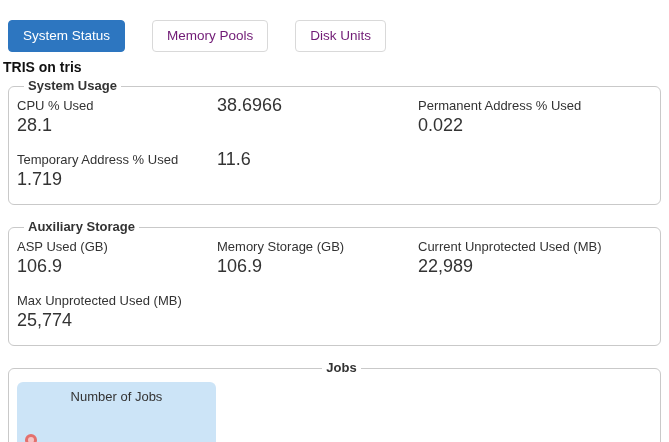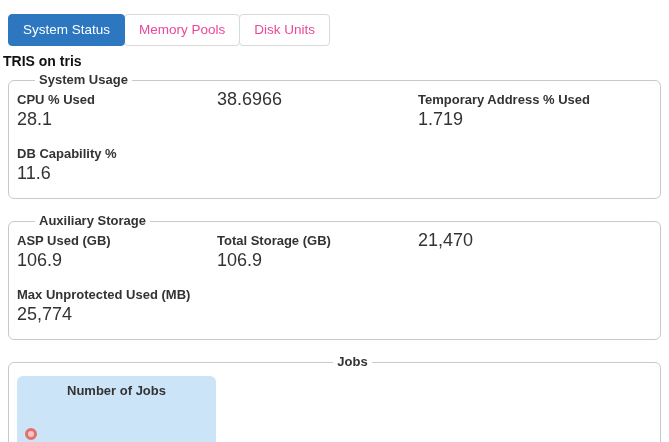--- a/index.html
+++ b/index.html
@@ -8,26 +8,27 @@
     font-family: "Liberation Sans", "DejaVu Sans", sans-serif;
     background: #ffffff;
     color: #333333;
     font-size: 13px;
   }
   .page { width: 669px; height: 442px; position: relative; }
 
   
   .tabs {
     display: flex;
-    margin: 14px 0 0 8px;
+    margin: 20px 0 0 8px;
+    gap: 28px;
   }
   .tab {
     padding: 7px 14px 7px 14px;
     font-size: 13.5px;
-    color: #ec4899;
+    color: #701a75;
     background: #ffffff;
     border: 1px solid #d9d9d9;
     border-radius: 4px;
     cursor: pointer;
     line-height: 16px;
     white-space: nowrap;
   }
   .tab + .tab { margin-left: -1px; }
   .tab.active {
     background: #2d76c0;
@@ -51,32 +52,32 @@
     border: 1px solid #c9c9c9;
     border-radius: 6px;
     margin: 4px 8px 15px 8px;
     padding: 5px 8px 17px 8px;
   }
   legend {
     font-weight: bold;
     font-size: 13px;
     color: #333333;
     padding: 0 4px;
-    margin-left: 18px;
+    margin-left: 7px;
     line-height: 14px;
   }
 
   
   .grid {
     display: grid;
     grid-template-columns: 200px 201px auto;
     row-gap: 19px;
   }
   .field-label {
-    font-weight: bold;
+    font-weight: normal;
     font-size: 13px;
     color: #333333;
     line-height: 15px;
     margin-bottom: 5px;
   }
   .field-value {
     font-size: 18px;
     color: #333333;
     line-height: 15px;
   }
@@ -124,44 +125,48 @@
     <legend>System Usage</legend>
     <div class="grid">
       <div class="field">
         <div class="field-label">CPU % Used</div>
         <div class="field-value">28.1</div>
       </div>
       <div class="field">
         <div class="field-value">38.6966</div>
       </div>
       <div class="field">
+        <div class="field-label">Permanent Address % Used</div>
+        <div class="field-value">0.022</div>
+      </div>
+      <div class="field">
         <div class="field-label">Temporary Address % Used</div>
         <div class="field-value">1.719</div>
       </div>
       <div class="field">
-        <div class="field-label">DB Capability %</div>
         <div class="field-value">11.6</div>
       </div>
       <div class="field"></div>
     </div>
   </fieldset>
 
   <fieldset>
     <legend>Auxiliary Storage</legend>
     <div class="grid">
       <div class="field">
         <div class="field-label">ASP Used (GB)</div>
         <div class="field-value">106.9</div>
       </div>
       <div class="field">
-        <div class="field-label">Total Storage (GB)</div>
+        <div class="field-label">Memory Storage (GB)</div>
         <div class="field-value">106.9</div>
       </div>
       <div class="field">
-        <div class="field-value">21,470</div>
+        <div class="field-label">Current Unprotected Used (MB)</div>
+        <div class="field-value">22,989</div>
       </div>
       <div class="field">
         <div class="field-label">Max Unprotected Used (MB)</div>
         <div class="field-value">25,774</div>
       </div>
       <div class="field"></div>
       <div class="field"></div>
     </div>
   </fieldset>
 

